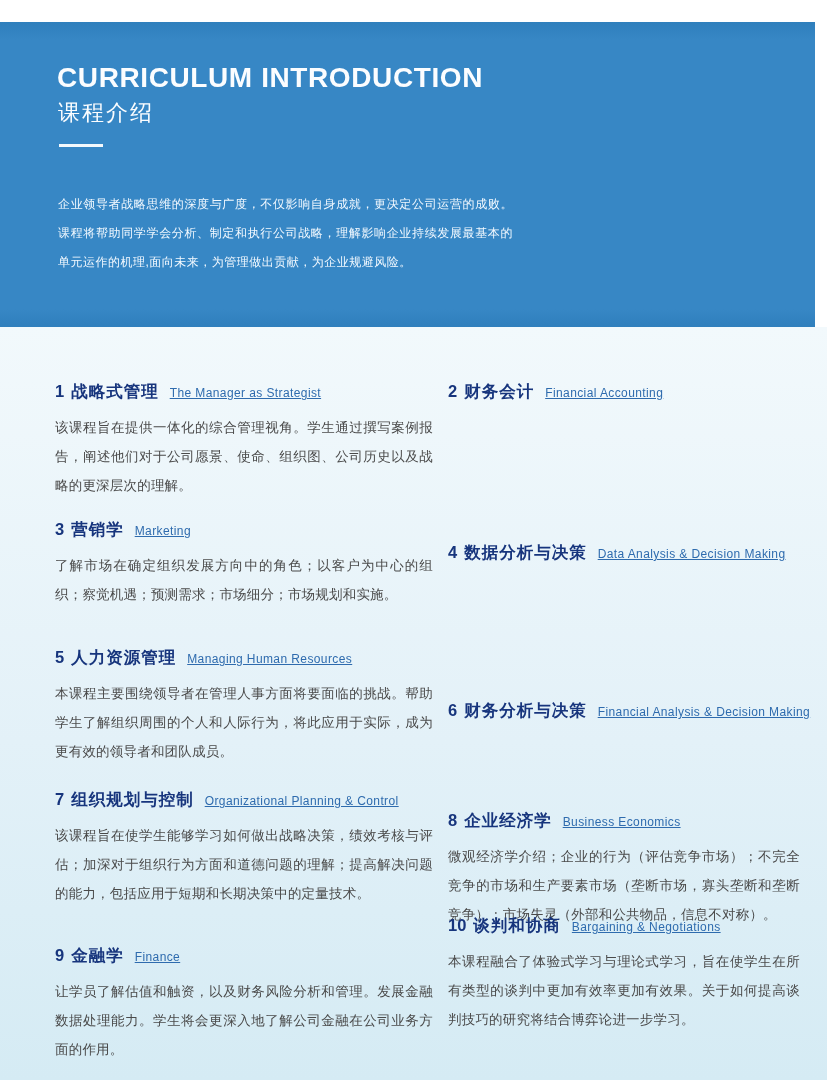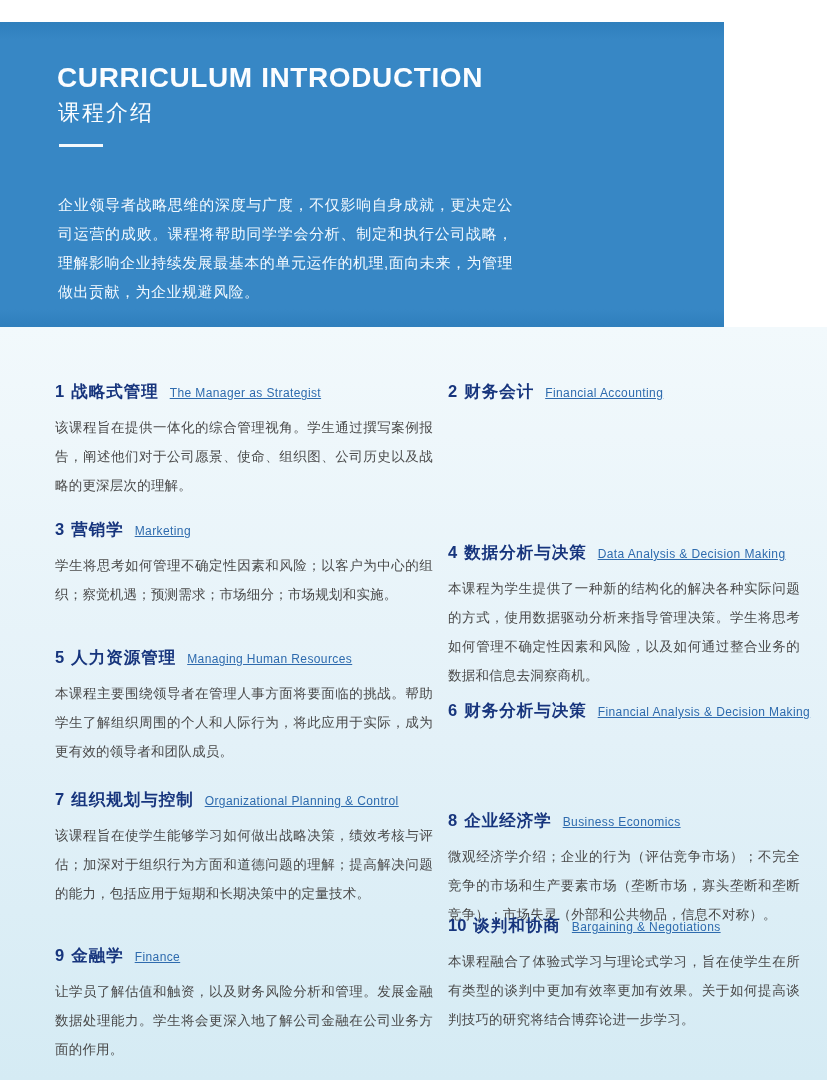--- a/index.html
+++ b/index.html
@@ -9,21 +9,21 @@
     font-family: "Liberation Sans", "DejaVu Sans", sans-serif;
     position: relative;
     overflow: hidden;
   }
   .page { position: absolute; inset: 0; }
 
   
   .banner {
     position: absolute;
     top: 22px; left: 0;
-    width: 724px; height: 305px;
+    width: 815px; height: 305px;
     background: linear-gradient(180deg, #2f7fbc 0%, #3787c5 6%, #3787c5 94%, #2f7fbc 100%);
   }
   .banner-content { padding: 40px 0 0 57px; }
   .title-en {
     margin: 0;
     font-size: 28px;
     font-weight: bold;
     letter-spacing: 0.6px;
     color: #fbfdff;
   }
@@ -35,21 +35,21 @@
     color: #fbfdff;
   }
   .title-underline {
     width: 44px; height: 3px;
     background: #f3f9fd;
     margin: 16px 0 0 2px;
   }
   .intro-text {
     margin: 43px 0 0 1px;
     width: 455px;
-    font-size: 15px;
+    font-size: 12px;
     line-height: 29px;
     letter-spacing: 0.5px;
     color: #f2f9ff;
     text-align: justify;
   }
 
   
   .content {
     position: absolute;
     top: 327px; left: 0;
@@ -135,30 +135,29 @@
         <span class="course-en">Financial Accounting</span>
       </div>
     </div>
 
     <div class="course col-left t3">
       <div class="course-title">
         <span class="course-num">3</span>
         <span class="course-zh">营销学</span>
         <span class="course-en">Marketing</span>
       </div>
-      <p class="course-desc">学生将思考如何管理不确定性因素和风险；以客户为中心的组织；察觉机遇；预测需求；市场细分；市场规划和实施。</p>
+      <p class="course-desc">了解市场在确定组织发展方向中的角色；以客户为中心的组织；察觉机遇；预测需求；市场细分；市场规划和实施。</p>
     </div>
 
     <div class="course col-right t4">
       <div class="course-title">
         <span class="course-num">4</span>
         <span class="course-zh">数据分析与决策</span>
         <span class="course-en">Data Analysis &amp; Decision Making</span>
       </div>
-      <p class="course-desc">本课程为学生提供了一种新的结构化的解决各种实际问题的方式，使用数据驱动分析来指导管理决策。学生将思考如何管理不确定性因素和风险，以及如何通过整合业务的数据和信息去洞察商机。</p>
     </div>
 
     <div class="course col-left t5">
       <div class="course-title">
         <span class="course-num">5</span>
         <span class="course-zh">人力资源管理</span>
         <span class="course-en">Managing Human Resources</span>
       </div>
       <p class="course-desc">本课程主要围绕领导者在管理人事方面将要面临的挑战。帮助学生了解组织周围的个人和人际行为，将此应用于实际，成为更有效的领导者和团队成员。</p>
     </div>

